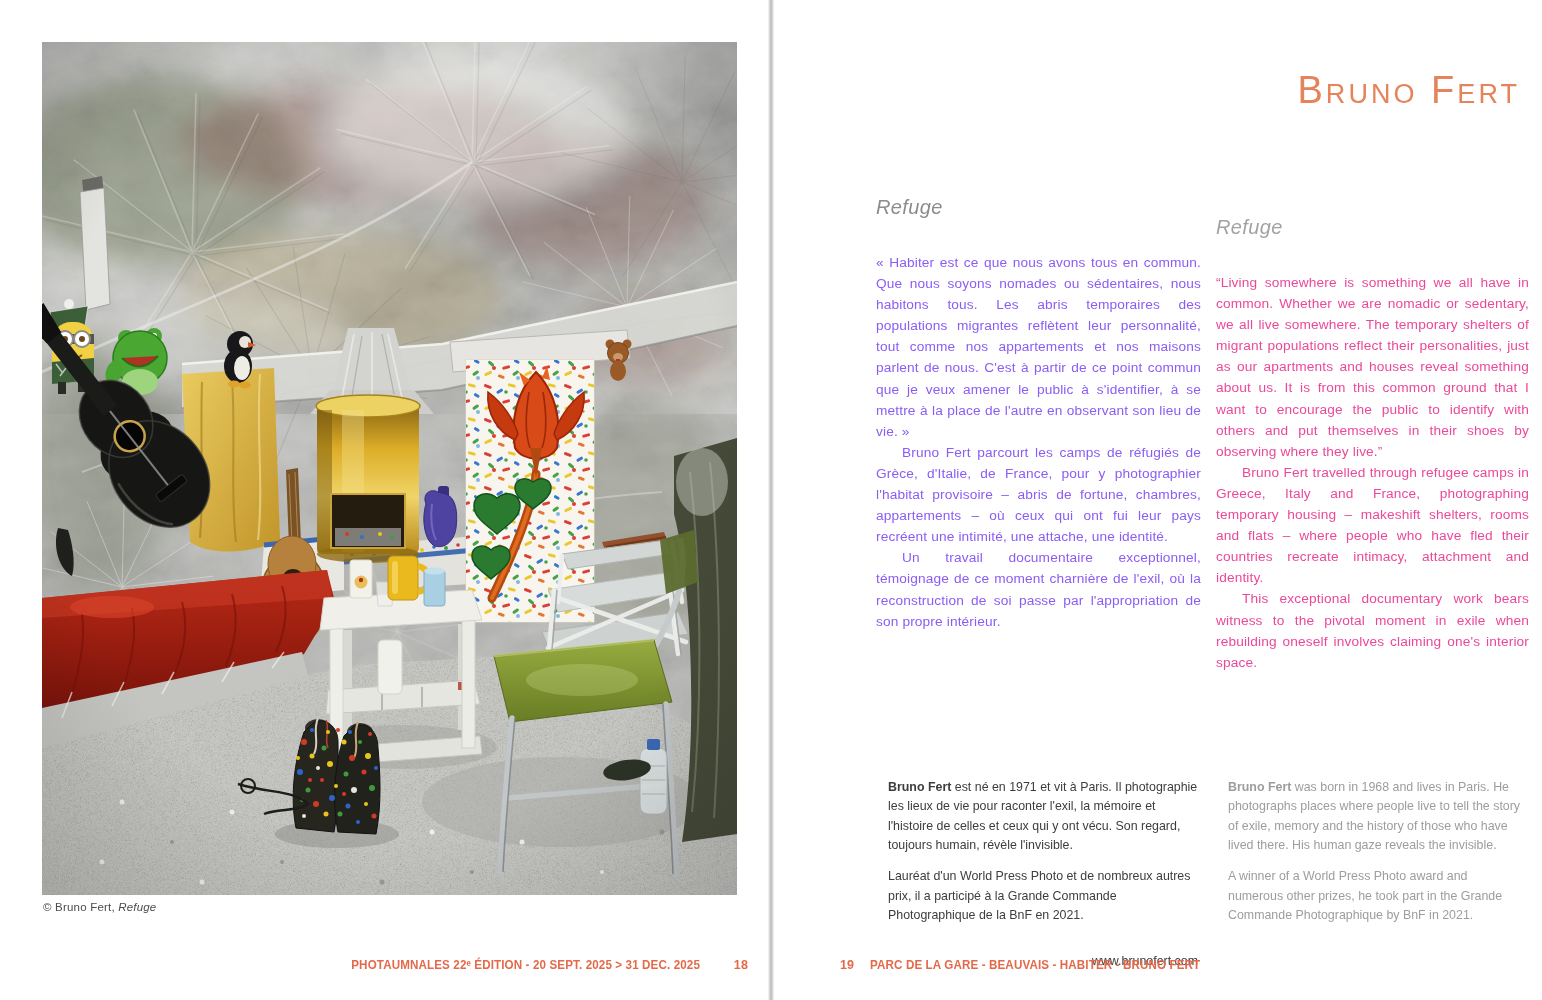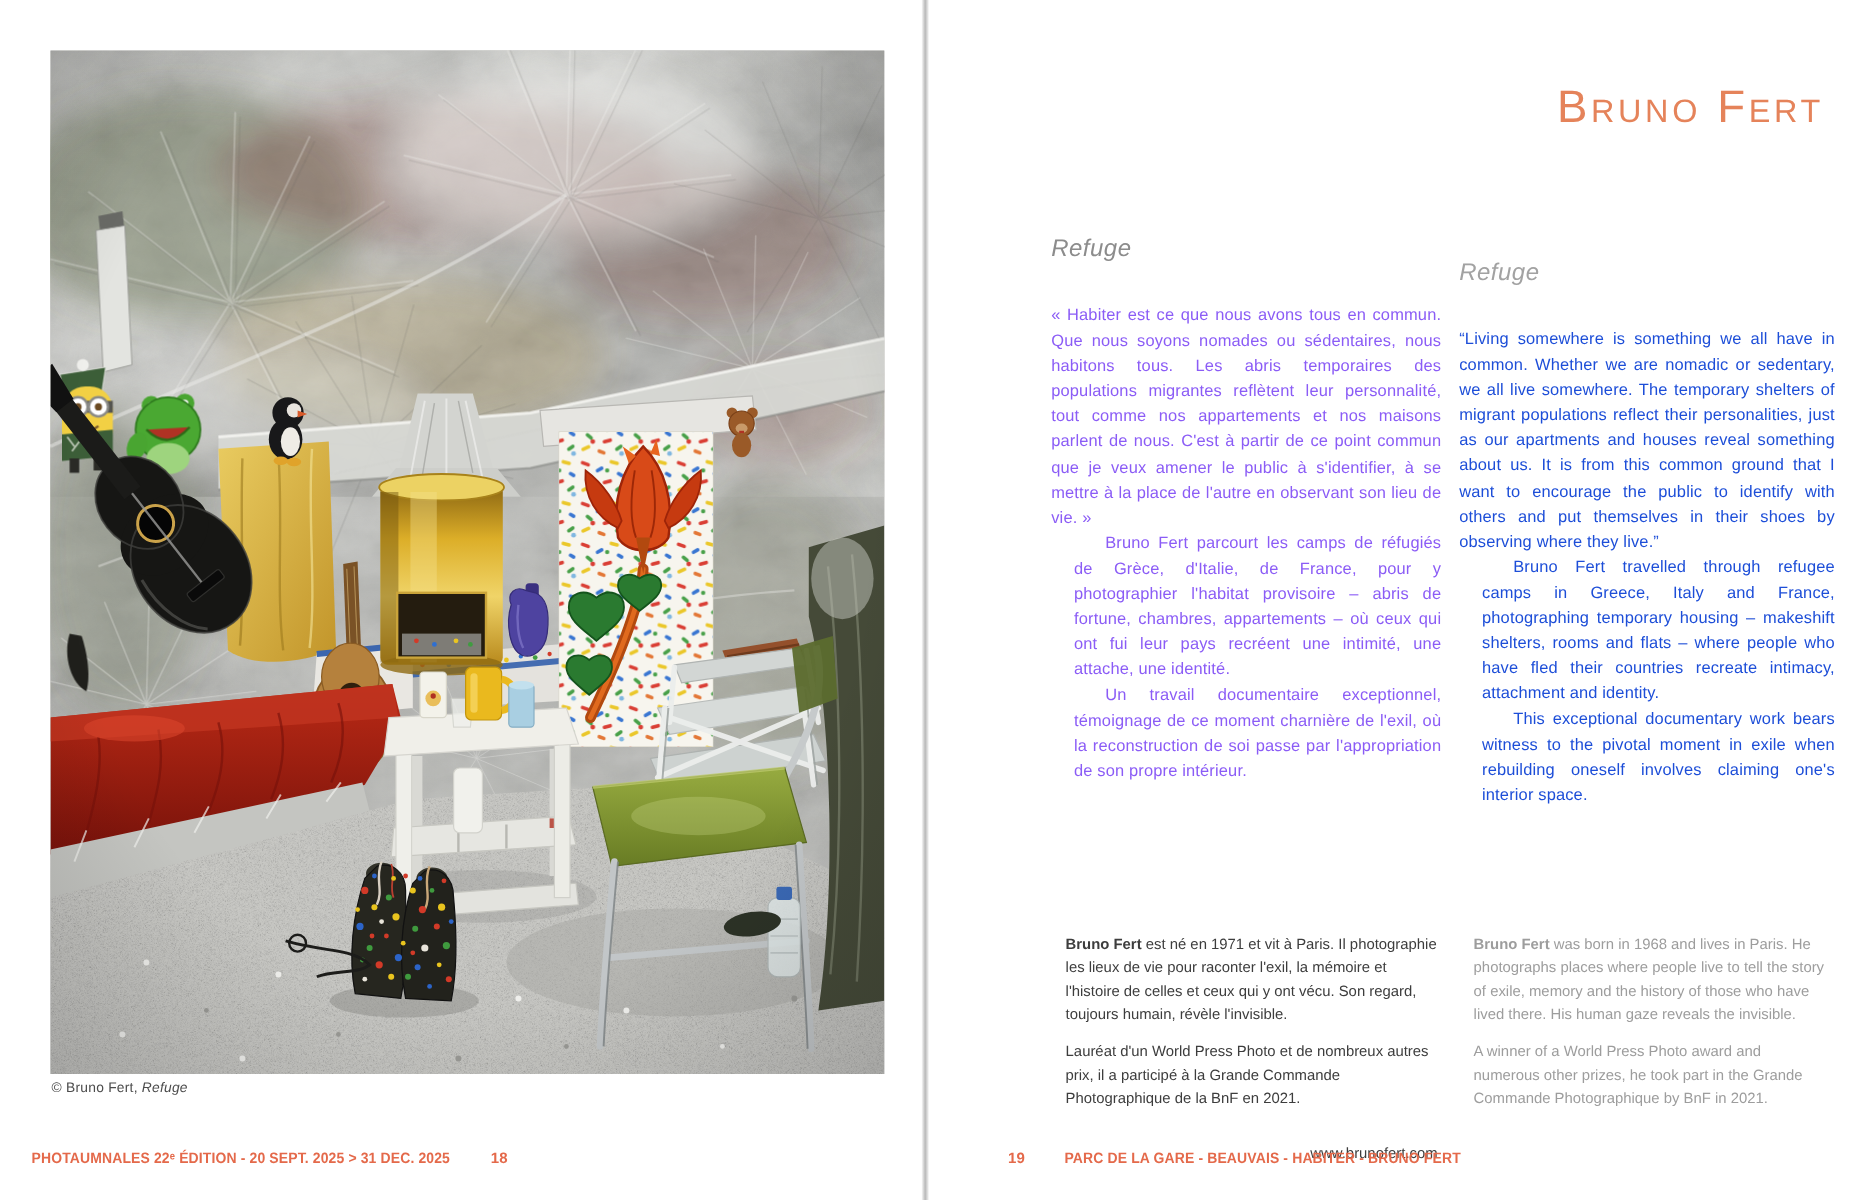--- a/index.html
+++ b/index.html
@@ -19,33 +19,33 @@
 
   .artist-title{position:absolute;top:44px;right:50px;font-size:38px;font-weight:400;
                 font-variant:small-caps;letter-spacing:.08em;color:#e5835a;}
 
   .col{position:absolute;}
   .col-fr{left:74px;top:196px;width:325px;}
   .col-en{left:414px;top:216px;width:313px;}
   .refuge-h{font-style:italic;font-weight:400;font-size:20px;margin:0 0 33px 0;color:#8c8c8c;letter-spacing:.02em;}
   .col-en .refuge-h{color:#a2a2a2;}
   .col p{margin:0;font-size:13.7px;line-height:1.54;text-align:justify;color:#8b5cf6;letter-spacing:.01em;}
-  .col-en p{color:#1d4ed8;}
-  .col p.ind{text-indent:26px;margin-left:19px;}
+  .col-en p{color:#ec4899;}
+  .col p.ind{text-indent:26px;}
 
   .bio{position:absolute;top:766px;font-size:12.4px;line-height:1.56;}
   .bio-fr{left:74px;width:334px;color:#3d3d3d;}
   .bio-en{left:414px;width:320px;color:#9d9d9d;}
   .bio p{margin:12px;}
   .bio strong{font-weight:700;}
   .website{margin-top:27px !important;text-align:right;}
 
   .footer{position:absolute;top:958px;font-size:12.5px;font-weight:700;color:#e4694a;letter-spacing:.01em;}
-  .footer-left{left:0;width:735px;display:flex;align-items:baseline;gap:34px;}
-  .footer-right{left:38px;display:flex;align-items:baseline;gap:33px;text-align:right;}
+  .footer-left{left:13px;width:735px;display:flex;justify-content:flex-end;align-items:baseline;gap:34px;}
+  .footer-right{left:38px;display:flex;align-items:baseline;gap:16px;text-align:right;}
   .cond{display:inline-block;transform:scaleX(.93);}
   .cond-r{transform-origin:right center;}
   .cond-l{transform-origin:left center;}
 </style>
 </head>
 <body>
 
 <div class="spread">
 
   <div class="page page-left">

